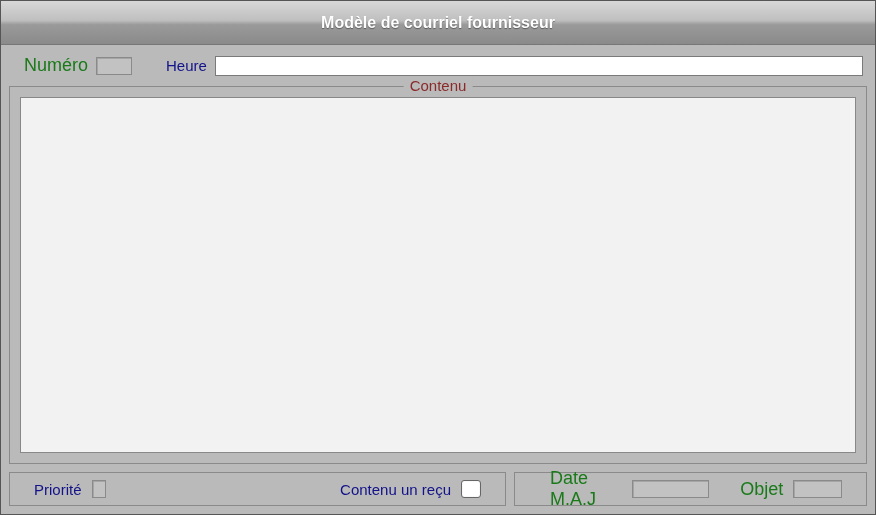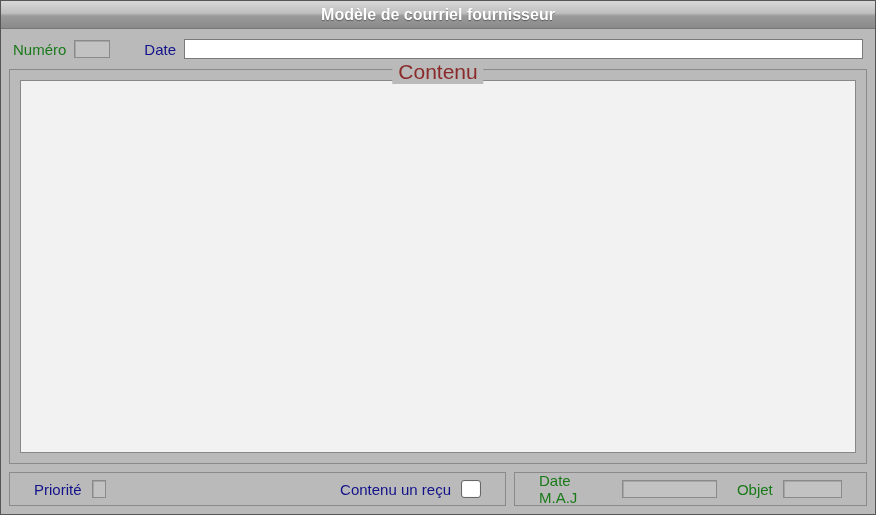--- a/index.html
+++ b/index.html
@@ -13,21 +13,21 @@
   .window {
     width: 876px;
     height: 515px;
     border: 1px solid #555;
     background: #bababa;
     display: flex;
     flex-direction: column;
     box-shadow: 1px 1px 2px rgba(0,0,0,0.3);
   }
   .titlebar {
-    height: 28px;
+    height: 44px;
     background: linear-gradient(to bottom, #d8d8d8 0%, #bfbfbf 45%, #9a9a9a 55%, #8a8a8a 100%);
     border-bottom: 1px solid #777;
     display: flex;
     align-items: center;
     justify-content: center;
     color: #fff;
     font-weight: bold;
     font-size: 16px;
     text-shadow: 0 1px 1px rgba(0,0,0,0.4);
   }
@@ -37,23 +37,23 @@
     padding: 6px 8px 8px 8px;
     display: flex;
     flex-direction: column;
   }
   .toprow {
     display: flex;
     align-items: center;
     gap: 8px;
     padding: 4px 4px 0 4px;
   }
-  .lbl-green { color: #1a7a1a; font-size: 15px; }
+  .lbl-green { color: #1a7a1a; font-size: 18px; margin-left: 11px; }
   .lbl-blue  { color: #12128a; font-size: 15px; }
-  .lbl-red   { color: #8a2a2a; font-size: 21px; background:#bababa; padding:0 6px;}
+  .lbl-red   { color: #8a2a2a; font-size: 15px; background:#bababa; padding:0 6px;}
   .small-field {
     display:inline-block;
     height: 18px;
     background: #c2c2c2;
     border: 1px solid #8a8a8a;
     box-shadow: inset 1px 1px 0 rgba(0,0,0,0.15);
   }
   .w36 { width: 36px; }
   .w12 { width: 14px; }
   .w96 { width: 96px; }
@@ -124,21 +124,21 @@
 <div class="window">
   <div class="titlebar">
     <span>Modèle de courriel fournisseur</span>
   </div>
   <div class="client">
 
     <div class="toprow">
       <span class="lbl-green">Numéro</span>
       <span class="small-field w36"></span>
       <span style="width:18px"></span>
-      <span class="lbl-blue">Date</span>
+      <span class="lbl-blue">Heure</span>
       <input class="subject-input" type="text" value="" style="">
     </div>
 
     <div class="fieldset">
       <span class="legend lbl-red">Contenu</span>
       <textarea class="content-area" style=""></textarea>
     </div>
 
     <div class="bottom">
       <div class="panel left">

